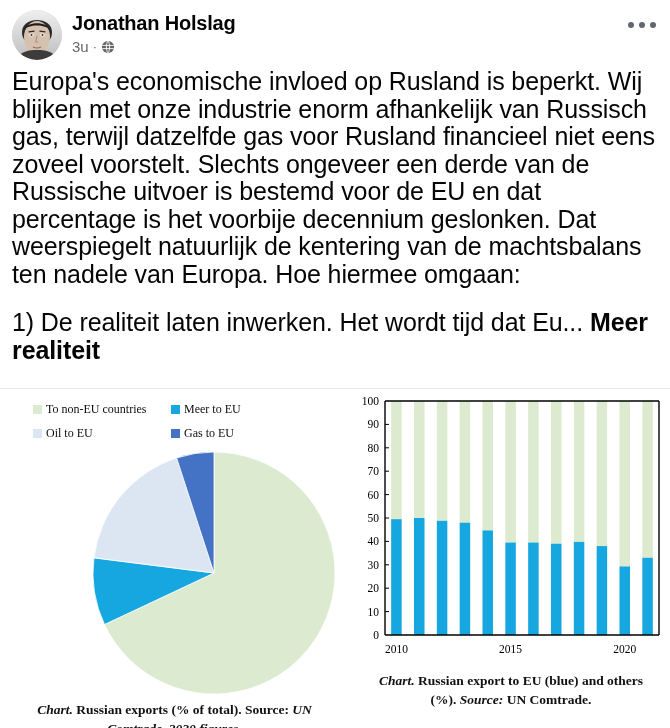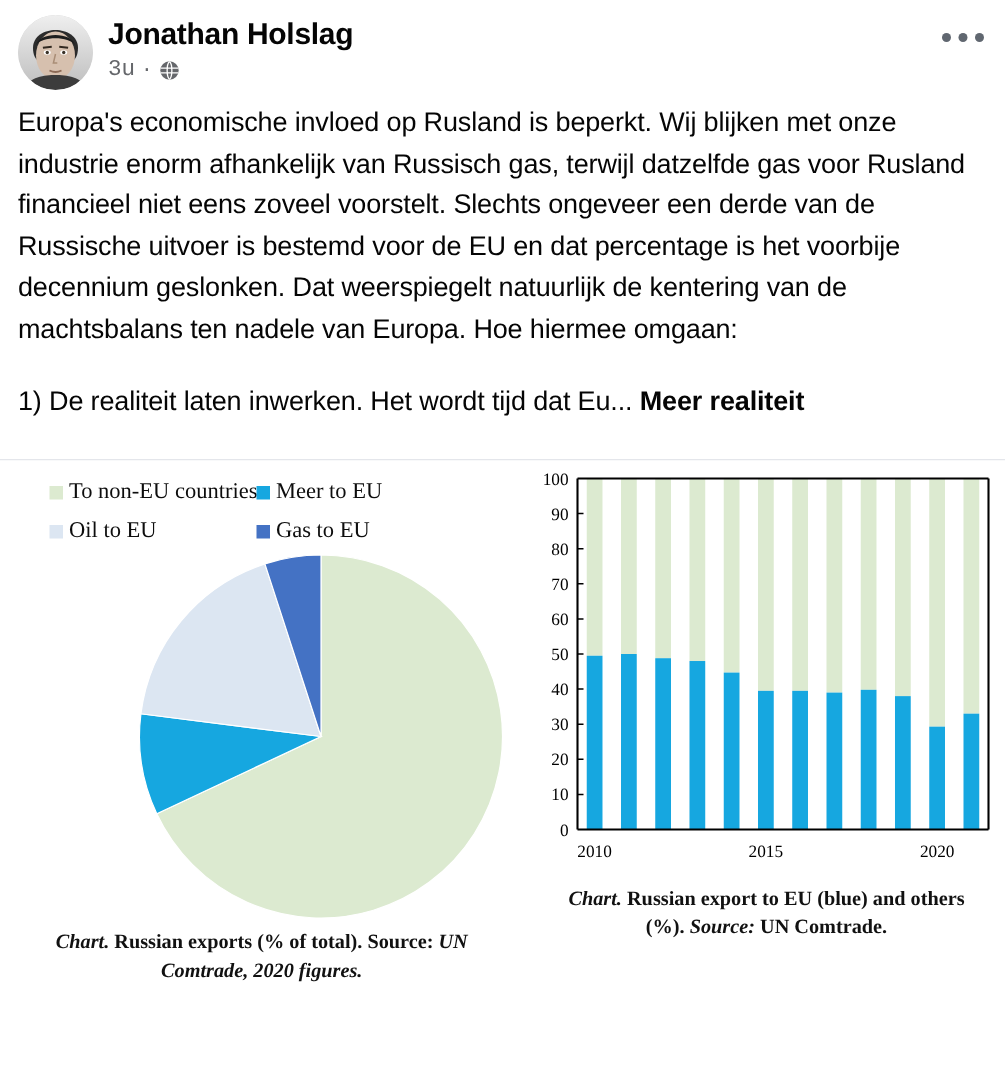--- a/index.html
+++ b/index.html
@@ -49,21 +49,20 @@
     color: #050505;
   }
   .meta-row {
     display: flex;
     align-items: center;
     gap: 4px;
     margin-top: 3px;
     font-size: 15px;
     color: #65676b;
     line-height: 18px;
-    font-family: Liberation Mono, monospace;
   }
   .meta-dot { color: #65676b; font-size: 13px; }
   .globe-icon { display: inline-flex; align-items: center; }
   .more-menu {
     position: absolute;
     right: 14px;
     top: 22px;
     display: flex;
     gap: 5px;
     align-items: center;
@@ -73,21 +72,21 @@
     width: 6px;
     height: 6px;
     border-radius: 50%;
     background: #606770;
     display: block;
   }
 
   
   .post-text {
     padding: 12px 14px 0 12px;
-    font-size: 18px;
+    font-size: 25px;
     line-height: 27.5px;
     color: #050505;
     letter-spacing: -0.1px;
   }
   .post-text p { margin: 0; }
   .post-text p + p { margin-top: 21px; }
   .see-more {
     font-weight: 700;
     color: #050505;
     cursor: pointer;
@@ -118,21 +117,21 @@
     position: relative;
   }
 
   
   .legend {
     position: absolute;
     left: 33px;
     top: 13px;
     width: 240px;
     font-family: "Liberation Serif", serif;
-    font-size: 15px;
+    font-size: 12px;
     color: #0d0d0d;
   }
   .legend-row {
     display: flex;
     align-items: center;
     margin-bottom: 9px;
   }
   .legend-item {
     display: flex;
     align-items: center;

